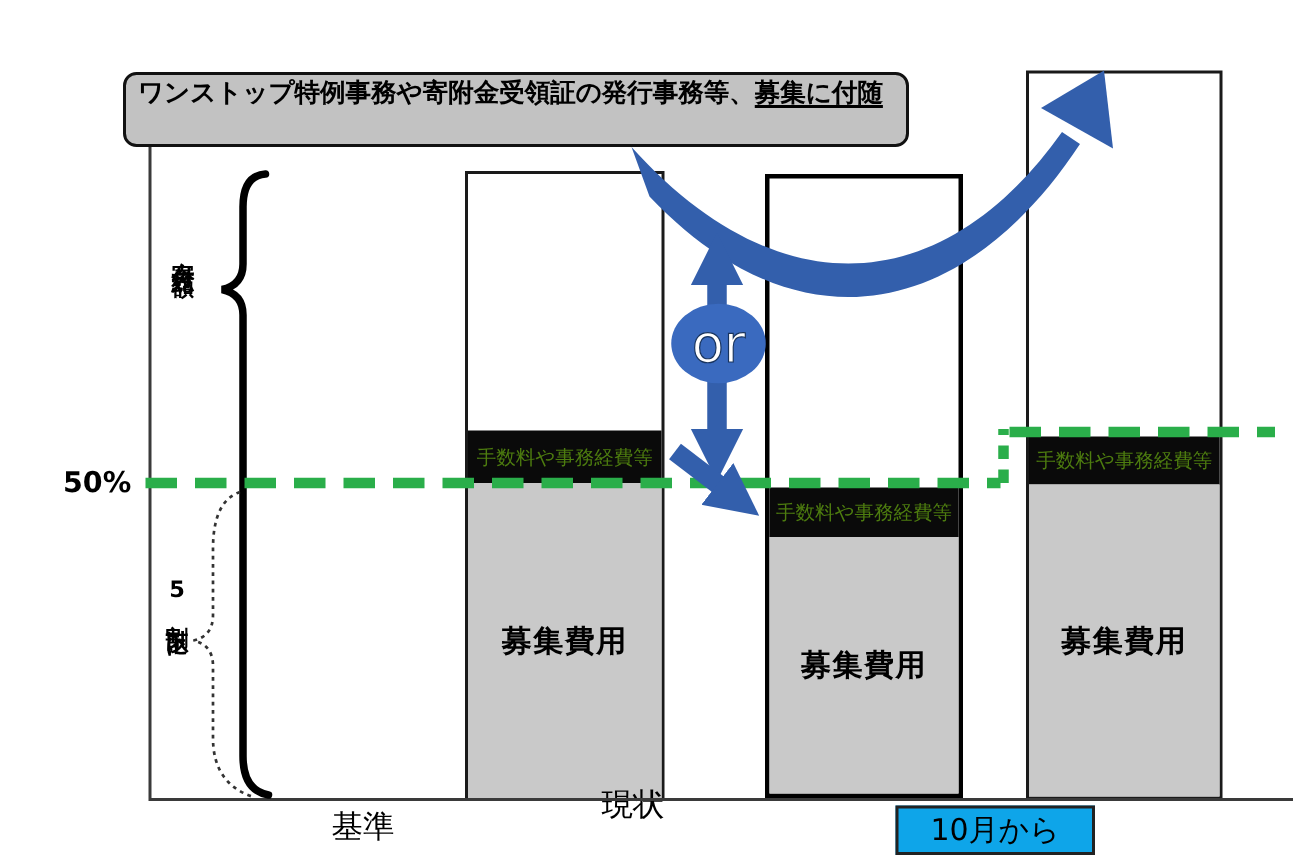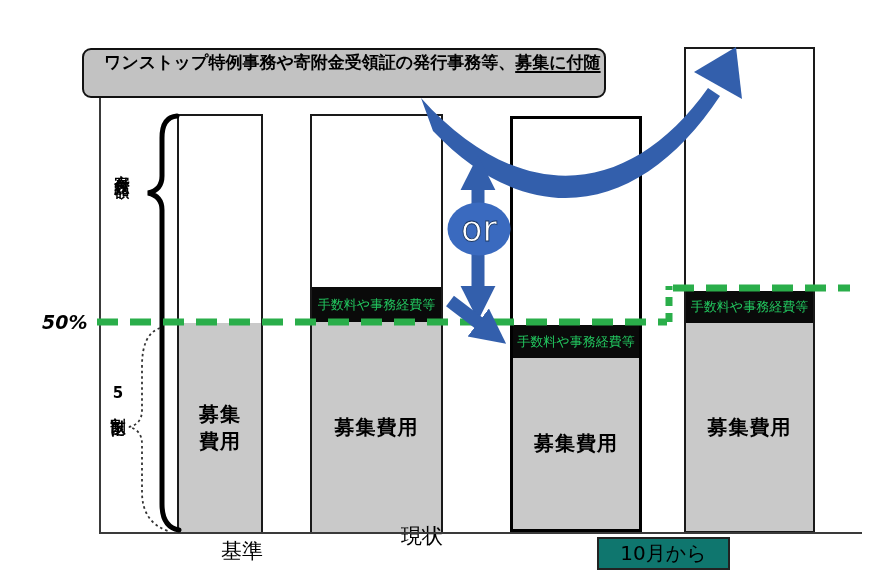--- a/index.html
+++ b/index.html
@@ -5,62 +5,56 @@
   html,body{margin:0;padding:0;background:#fff;}
   .stage{
     position:relative;width:870px;height:578px;background:#ffffff;overflow:hidden;
     font-family:"DejaVu Sans","Liberation Sans",sans-serif;color:#000;
   }
   .abs{position:absolute;}
   
   .callout{
     left:82px;top:48px;width:524px;height:50px;box-sizing:border-box;
     background:#c2c2c2;border:2.5px solid #111;border-radius:9px;
-    padding:1px 8px 0 20px;font-weight:bold;font-size:17px;line-height:23px;
+    padding:1px 8px 0 8px;font-weight:bold;font-size:17px;line-height:23px;
     white-space:nowrap;z-index:3;
   }
   .callout .u{text-decoration:underline;text-decoration-thickness:2px;text-underline-offset:2.5px;}
   
   .bar{box-sizing:border-box;background:#fff;border:2px solid #1a1a1a;z-index:1;}
   .bar.thick{border:3.5px solid #000;}
-  .seg-band{position:absolute;left:0;right:0;background:#0a0a0a;color:#22c55e;
+  .seg-band{position:absolute;left:0;right:0;background:#0a0a0a;color:#4d7c0f;
     display:flex;align-items:center;justify-content:center;font-size:13px;letter-spacing:0;}
   .seg-gray{position:absolute;left:0;right:0;bottom:0;background:#c9c9c9;
     display:flex;flex-direction:column;align-items:center;justify-content:center;
     font-size:20px;font-weight:bold;letter-spacing:1px;}
   
   .xlabel{font-size:21px;text-align:right;z-index:2;}
-  .october-box{box-sizing:border-box;border:2px solid #222;background:#0f766e;
+  .october-box{box-sizing:border-box;border:2px solid #222;background:#0ea5e9;
     display:flex;align-items:center;justify-content:center;font-size:20px;z-index:2;}
-  .pct{font-size:19px;font-weight:bold;z-index:2;font-style:italic;}
+  .pct{font-size:19px;font-weight:bold;z-index:2;}
   .vtext{writing-mode:vertical-rl;text-orientation:upright;font-size:15px;font-weight:bold;
     letter-spacing:3px;z-index:2;}
   svg.overlay{position:absolute;left:0;top:0;z-index:5;pointer-events:none;}
   .or-text{font-size:35px;fill:#fff;stroke:#17335e;stroke-width:0.8;
     font-family:"DejaVu Sans","Liberation Sans",sans-serif;}
 </style>
 </head>
 <body>
 
 <div class="stage">
 
   <div class="abs callout">
     <div><span>ワンストップ特例事務や寄附金受領証の発行事務等、</span><span class="u">募集に付随</span></div>
   </div>
 
   <div class="abs pct" style="left:42px;top:311px;">50%</div>
   <div class="abs vtext" style="left:112px;top:162px;">寄付総額</div>
   <div class="abs vtext" style="left:108px;top:384px;">5割以下に</div>
 
-  <div class="abs bar" style="left:177px;top:114px;width:86px;height:420px;">
-    <div class="seg-gray" style="height:209px;">
-      <div>募集</div>
-      <div>費用</div>
-    </div>
-  </div>
 
   <div class="abs bar" style="left:310px;top:114px;width:133px;height:420px;">
     <div class="seg-band" style="top:171px;height:35px;">手数料や事務経費等</div>
     <div class="seg-gray" style="height:210px;">募集費用</div>
   </div>
 
   <div class="abs bar thick" style="left:510px;top:116px;width:132px;height:416px;">
     <div class="seg-band" style="top:206px;height:33px;">手数料や事務経費等</div>
     <div class="seg-gray" style="height:171px;">募集費用</div>
   </div>

